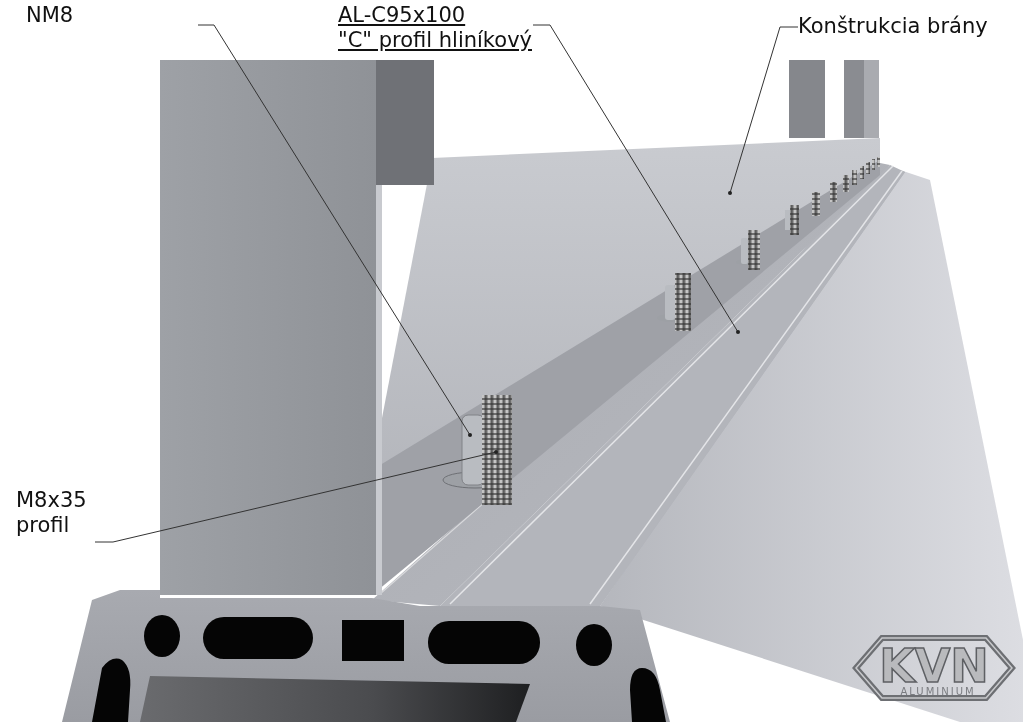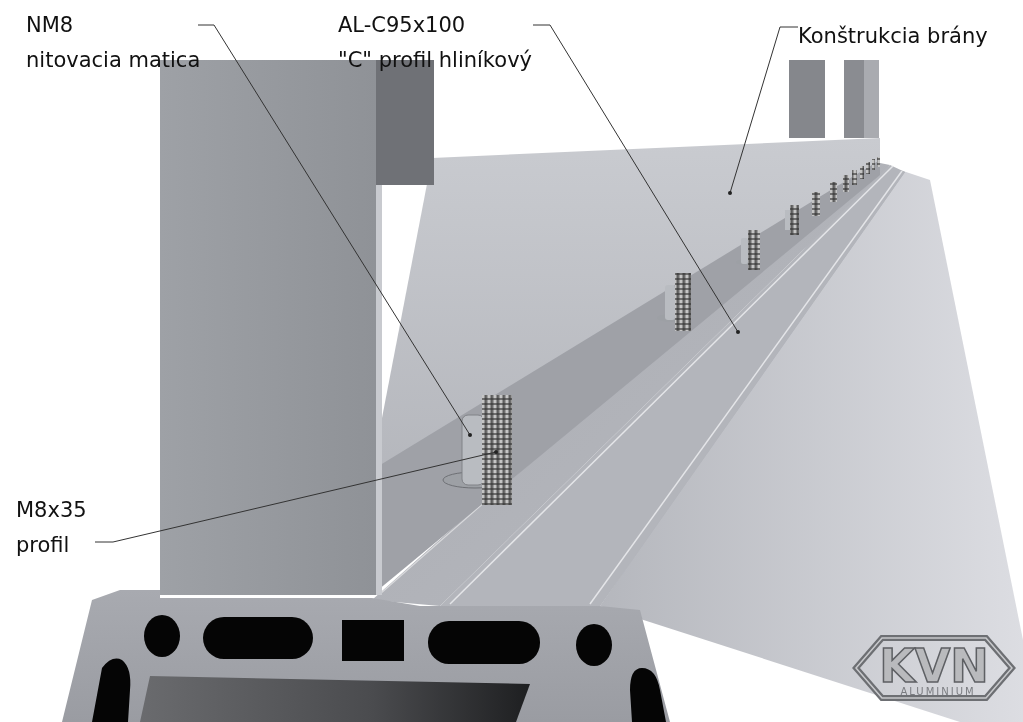--- a/index.html
+++ b/index.html
@@ -1,19 +1,19 @@
 <!DOCTYPE html>
 <html><head>
 <meta charset="utf-8">
 <style>
   html, body { margin:0; padding:0; background:#ffffff; }
   body { width:1023px; height:722px; position:relative; overflow:hidden; font-family:"Liberation Sans", sans-serif; }
   #scene { position:absolute; left:0; top:0; width:1023px; height:722px; }
   .label { position:absolute; font-family:"DejaVu Sans", sans-serif; font-size:21px; line-height:25px; color:#111; white-space:nowrap; }
-  .label span { display:block;margin-top:10px; }
+  .label span { display:block; }
   #logo { position:absolute; left:852px; top:632px; width:164px; height:72px; }
 </style>
 </head>
 <body>
 
 <svg id="scene" viewBox="0 0 1023 722" xmlns="http://www.w3.org/2000/svg">
   <defs>
     <linearGradient id="gWall" x1="0" y1="0" x2="1" y2="0">
       <stop offset="0" stop-color="#9ea1a6"></stop>
       <stop offset="1" stop-color="#8f9297"></stop>
@@ -130,23 +130,22 @@
   <g fill="#222">
     <circle cx="470" cy="435" r="2"></circle>
     <circle cx="738" cy="332" r="2"></circle>
     <circle cx="730" cy="193" r="2"></circle>
     <circle cx="496" cy="452" r="2"></circle>
   </g>
 </svg>
 
 <div class="label" style="left:26px; top:3px;">
   <span>NM8</span>
-  <span>nitovacia matica</span>
 </div>
-<div class="label" style="left:338px; top:3px;">
+<div class="label" style="left:338px; top:3px;text-decoration:underline;">
   <span>AL-C95x100</span>
   <span>"C" profil hliníkový</span>
 </div>
 <div class="label" style="left:798px; top:14px;">
   <span>Konštrukcia brány</span>
 </div>
 <div class="label" style="left:16px; top:488px;">
   <span>M8x35</span>
   <span>profil</span>
 </div>

